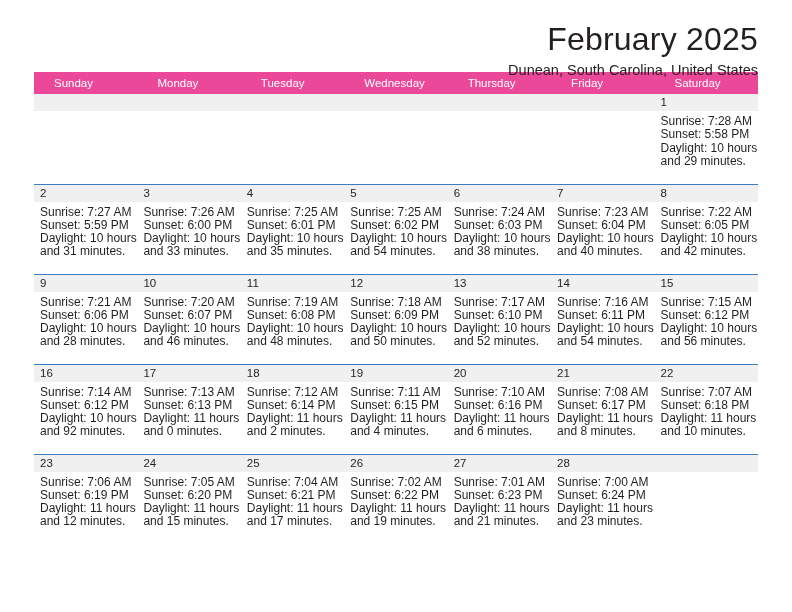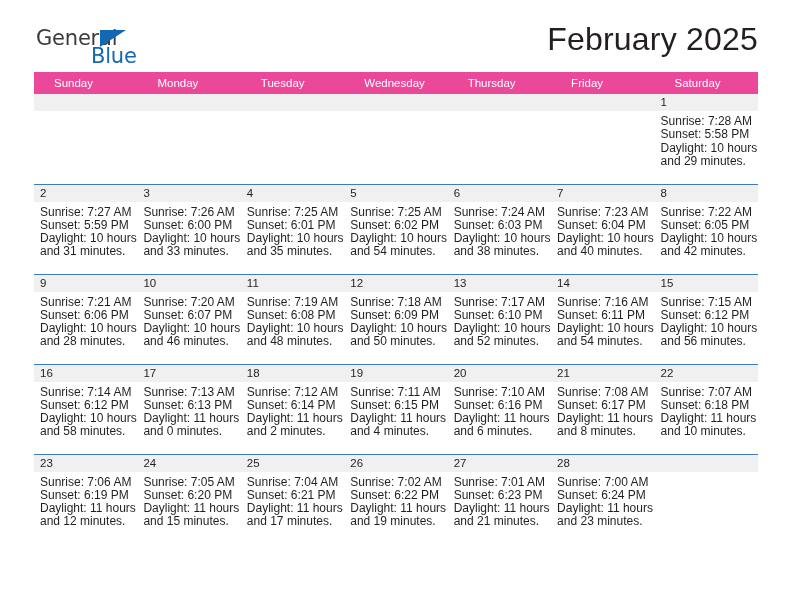--- a/index.html
+++ b/index.html
@@ -134,28 +134,24 @@
     white-space: nowrap;
   }
 </style>
 </head>
 <body>
 
 <div class="page">
 
   <div class="header">
 
-    <div class="brand">
-      <span class="brand-general">General</span>
-      <span class="brand-triangle"></span>
-      <span class="brand-blue">Blue</span>
-    </div>
 
     <div class="title-wrap">
       <h1 class="cal-title">February 2025</h1>
+      <h2 class="cal-subtitle">Dunean, South Carolina, United States</h2>
     </div>
   </div>
 
   <table class="calendar">
     <thead>
       <tr>
         <th>Sunday</th>
         <th>Monday</th>
         <th>Tuesday</th>
         <th>Wednesday</th>
@@ -367,21 +363,21 @@
           </td>
         </tr>
         <tr class="week-row">
           <td>
             <div class="cell-inner">
               <div class="daynum-strip">16</div>
               <div class="events">
                 <div>Sunrise: 7:14 AM</div>
                 <div>Sunset: 6:12 PM</div>
                 <div>Daylight: 10 hours</div>
-                <div>and 58 minutes.</div>
+                <div>and 92 minutes.</div>
               </div>
             </div>
           </td>
           <td>
             <div class="cell-inner">
               <div class="daynum-strip">17</div>
               <div class="events">
                 <div>Sunrise: 7:13 AM</div>
                 <div>Sunset: 6:13 PM</div>
                 <div>Daylight: 11 hours</div>

